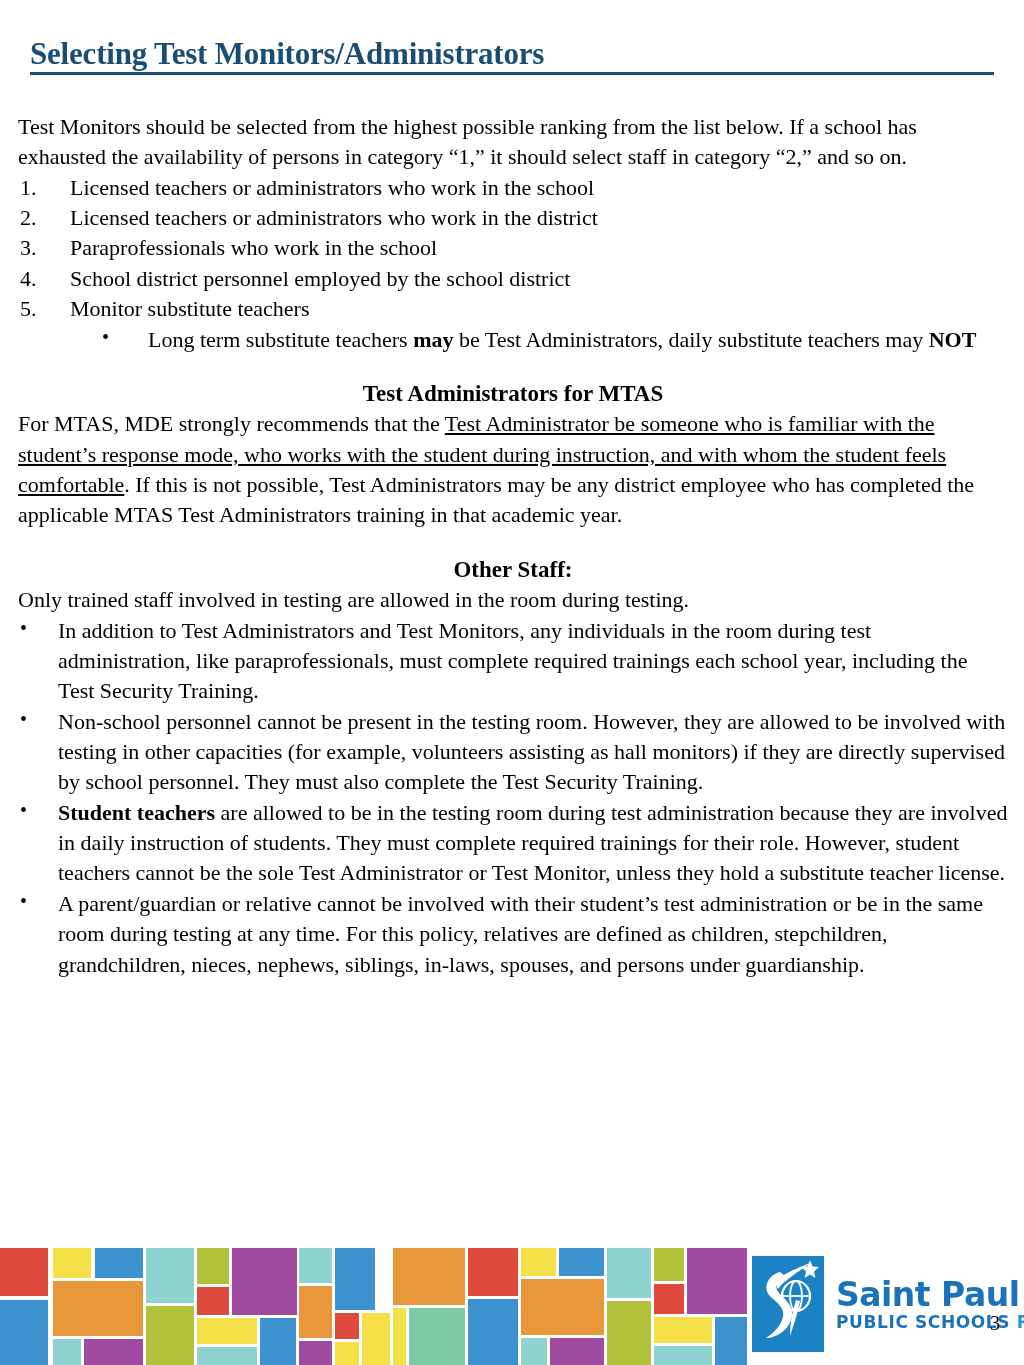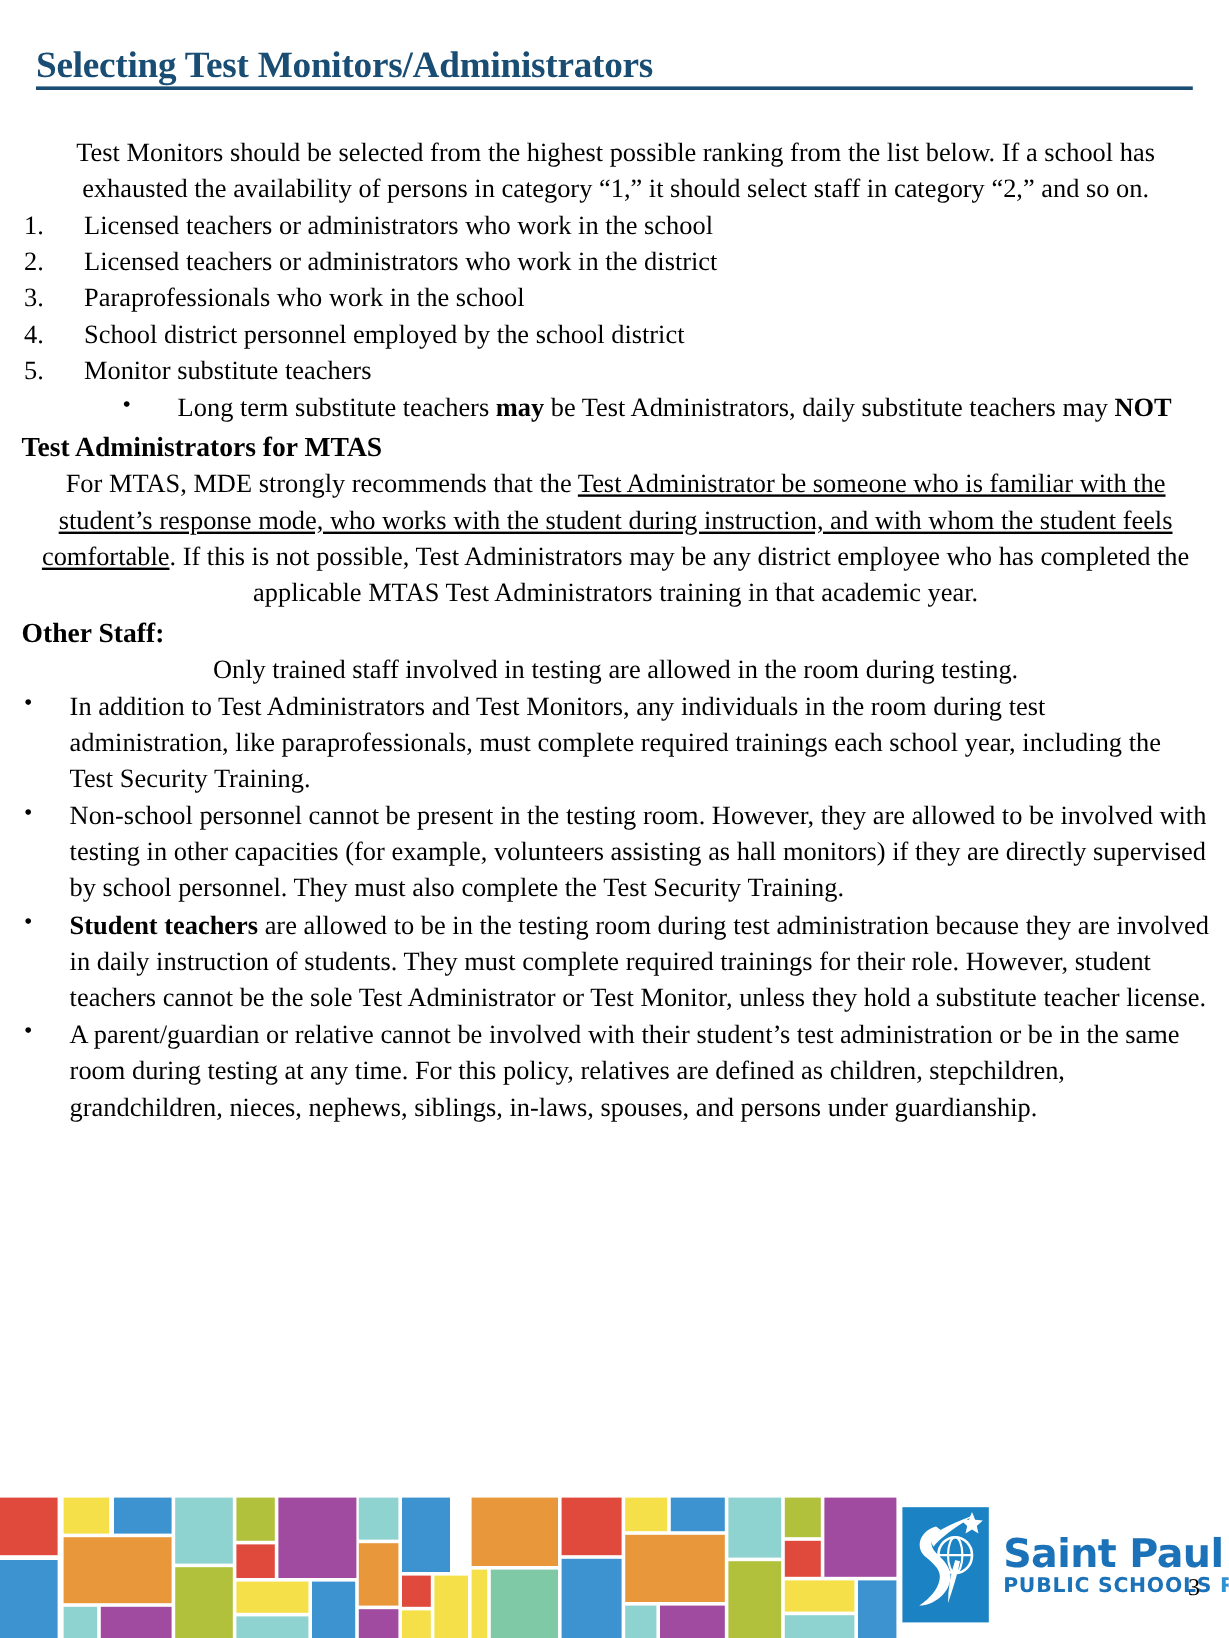--- a/index.html
+++ b/index.html
@@ -46,26 +46,26 @@
     left: 18px;
     top: 112px;
     width: 990px;
   }
   .sec-head {
     font-size: 23px;
     font-weight: bold;
     line-height: 1.28;
     margin: 0 0 1px 0;
   }
-  .sec-head.spaced { margin-top: 3px; }
+  .sec-head.spaced { margin-top: 24px; text-align: center; }
   .para {
     font-size: 22px;
     line-height: 1.38;
     margin: 0;
-    text-align: center;
+    text-align: left;
   }
   .u { text-decoration: underline; }
   .b { font-weight: bold; }
 
   
   ol.numlist {
     margin: 0;
     padding: 0;
     list-style: none;
     font-size: 22px;

